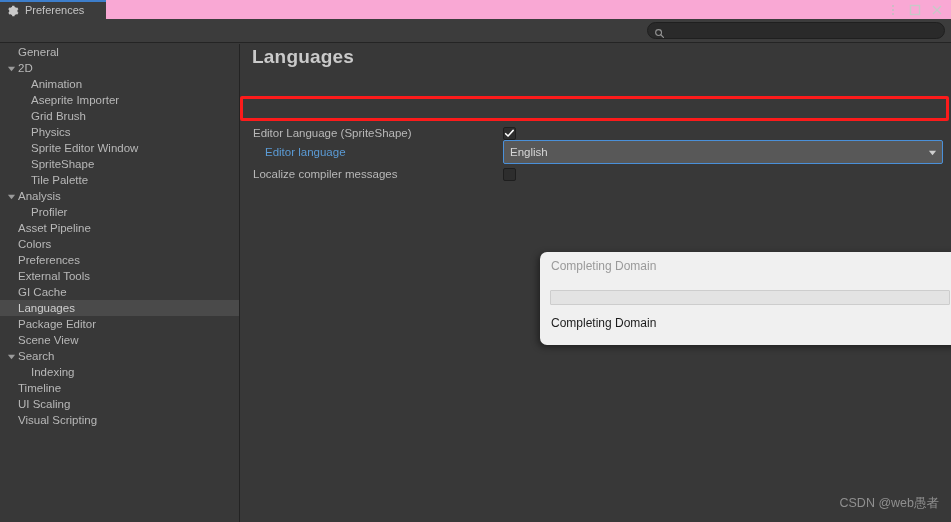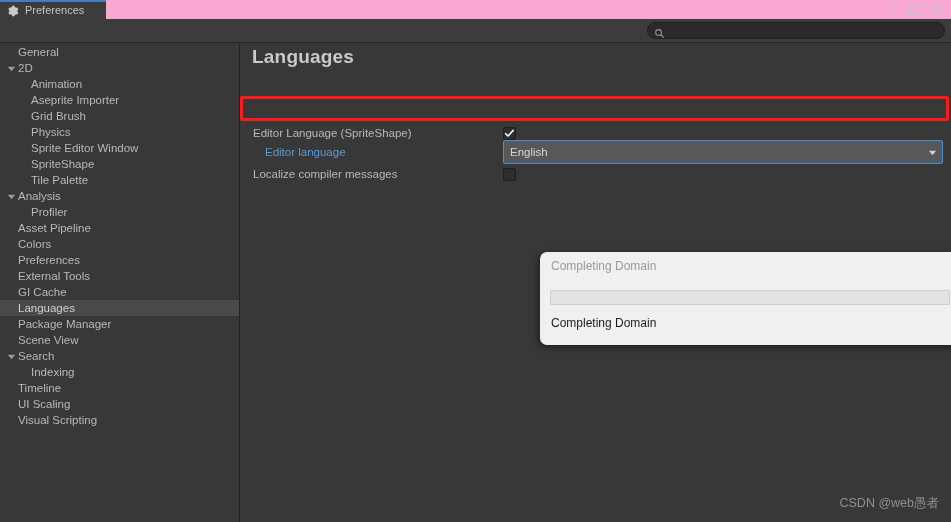--- a/index.html
+++ b/index.html
@@ -358,21 +358,21 @@
         <div class="side-item lvl0">
           <span class="side-label">External Tools</span>
         </div>
         <div class="side-item lvl0">
           <span class="side-label">GI Cache</span>
         </div>
         <div class="side-item lvl0 selected">
           <span class="side-label">Languages</span>
         </div>
         <div class="side-item lvl0">
-          <span class="side-label">Package Manager</span>
+          <span class="side-label">Package Editor</span>
         </div>
         <div class="side-item lvl0">
           <span class="side-label">Scene View</span>
         </div>
         <div class="side-item lvl0">
           <span class="twisty">
             <svg viewBox="0 0 10 10" width="9" height="9">
               <path d="M1 3 L9 3 L5 8 Z" fill="#9a9a9a"></path>
             </svg>
           </span>

